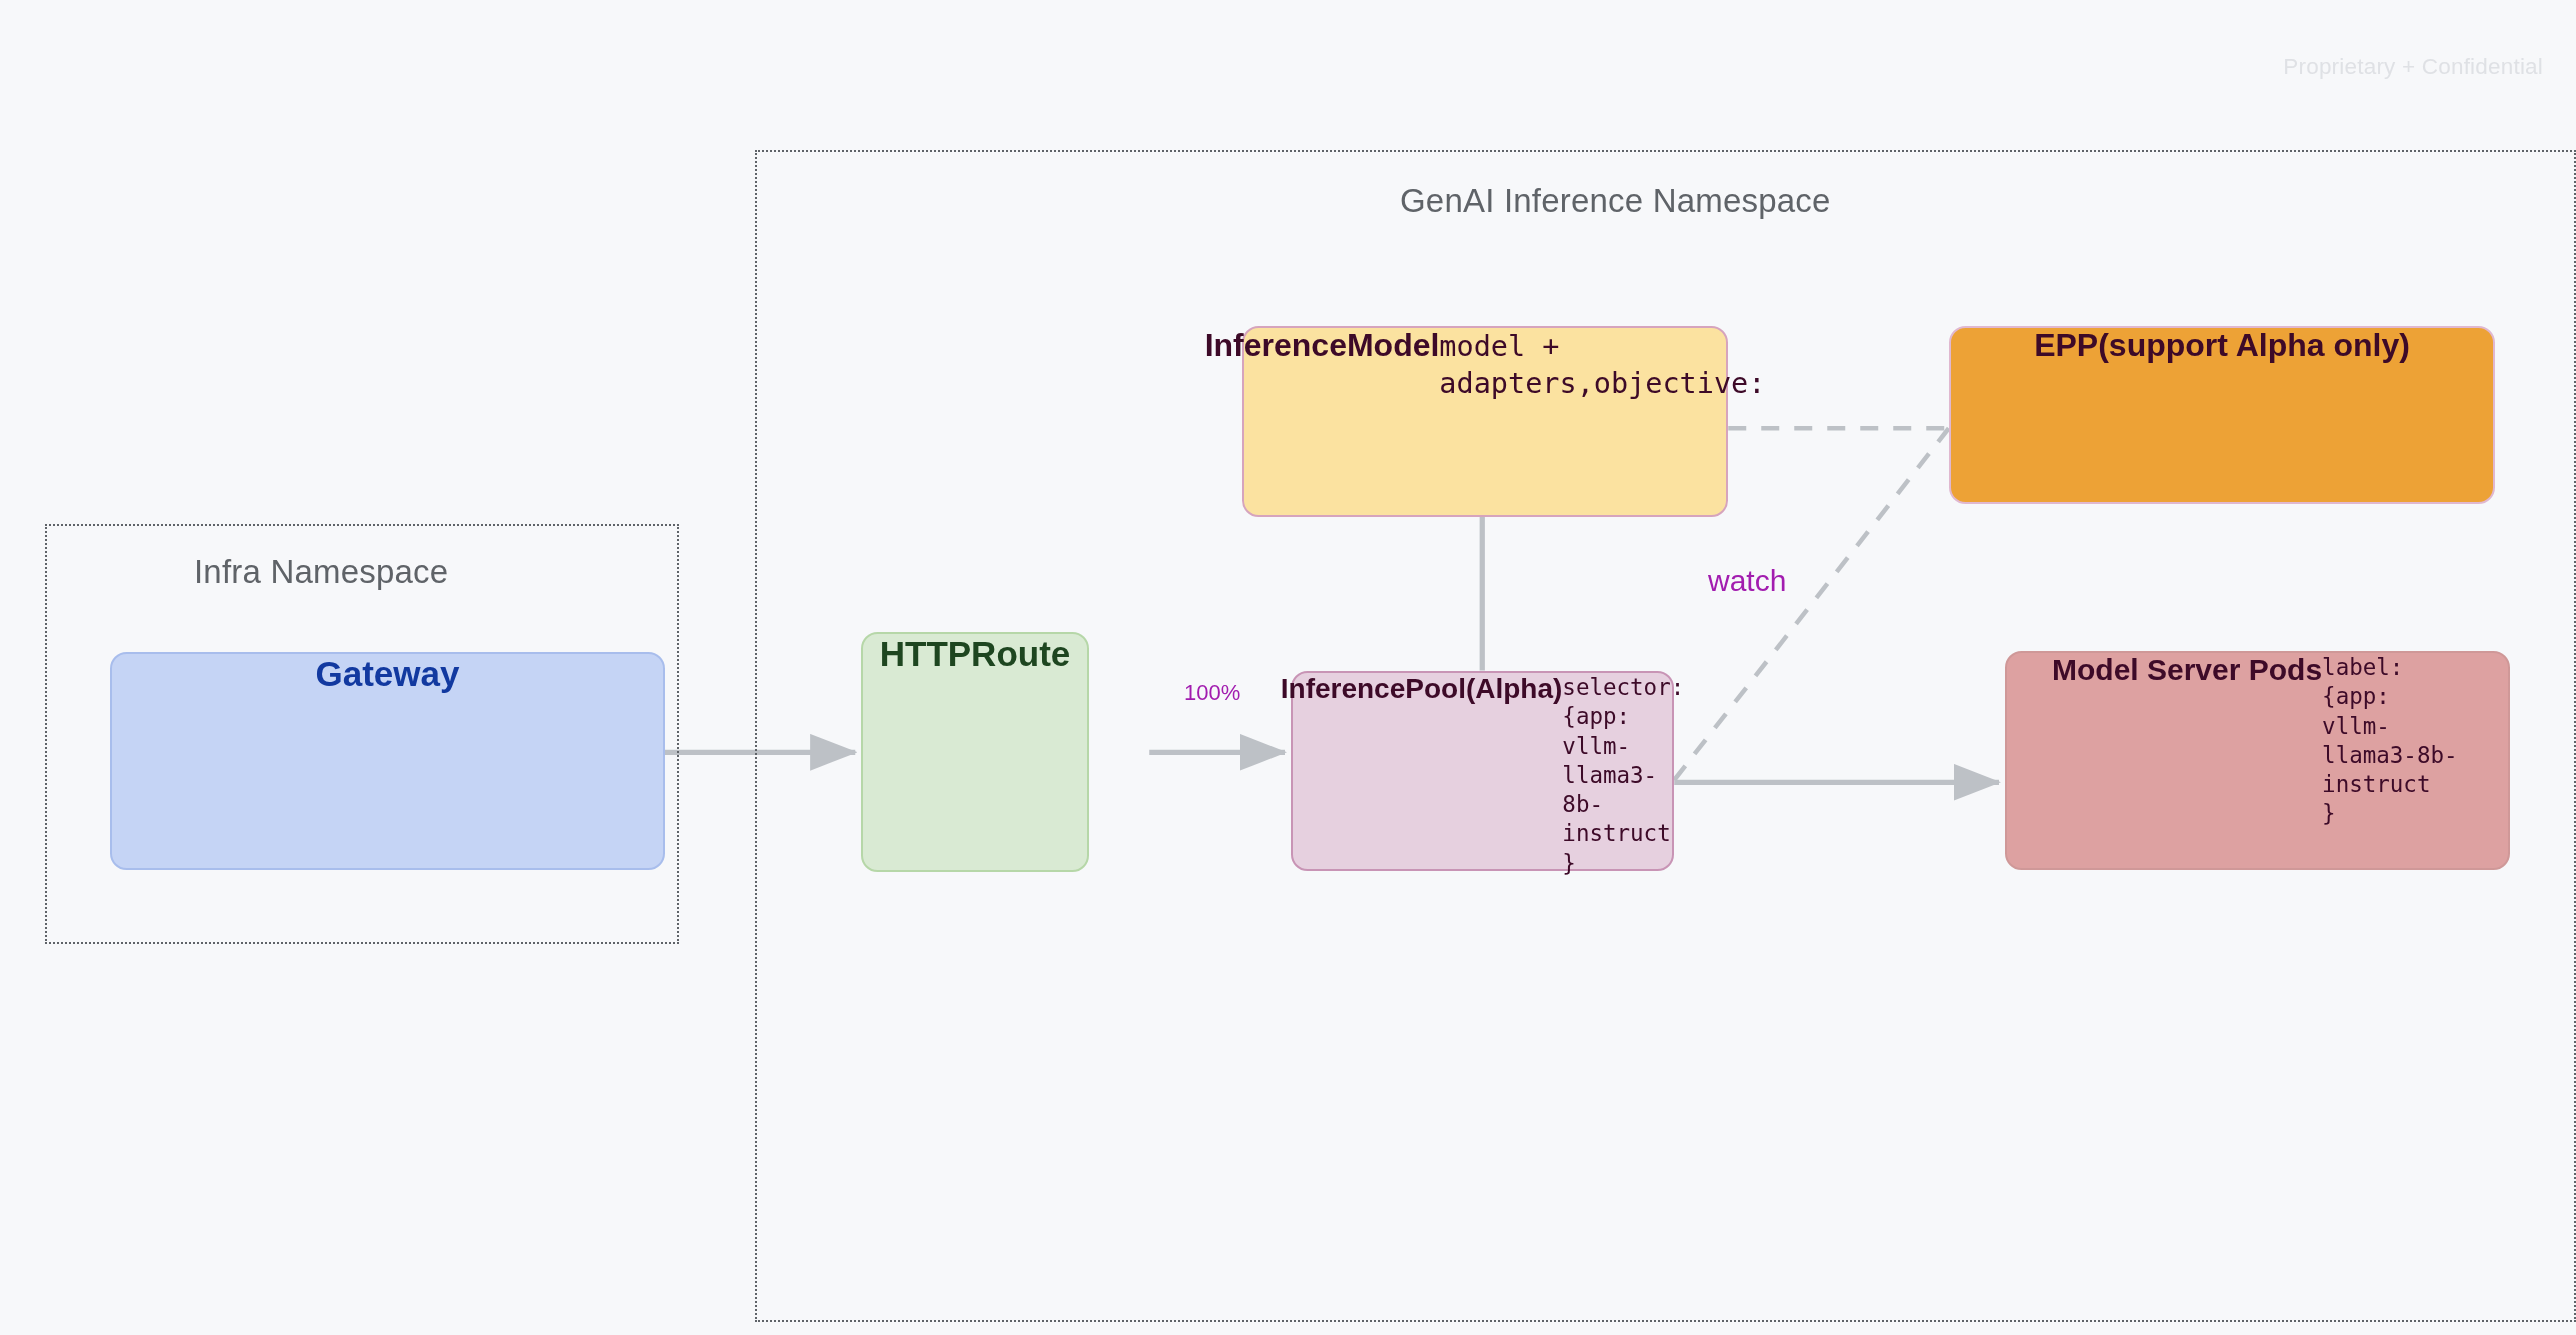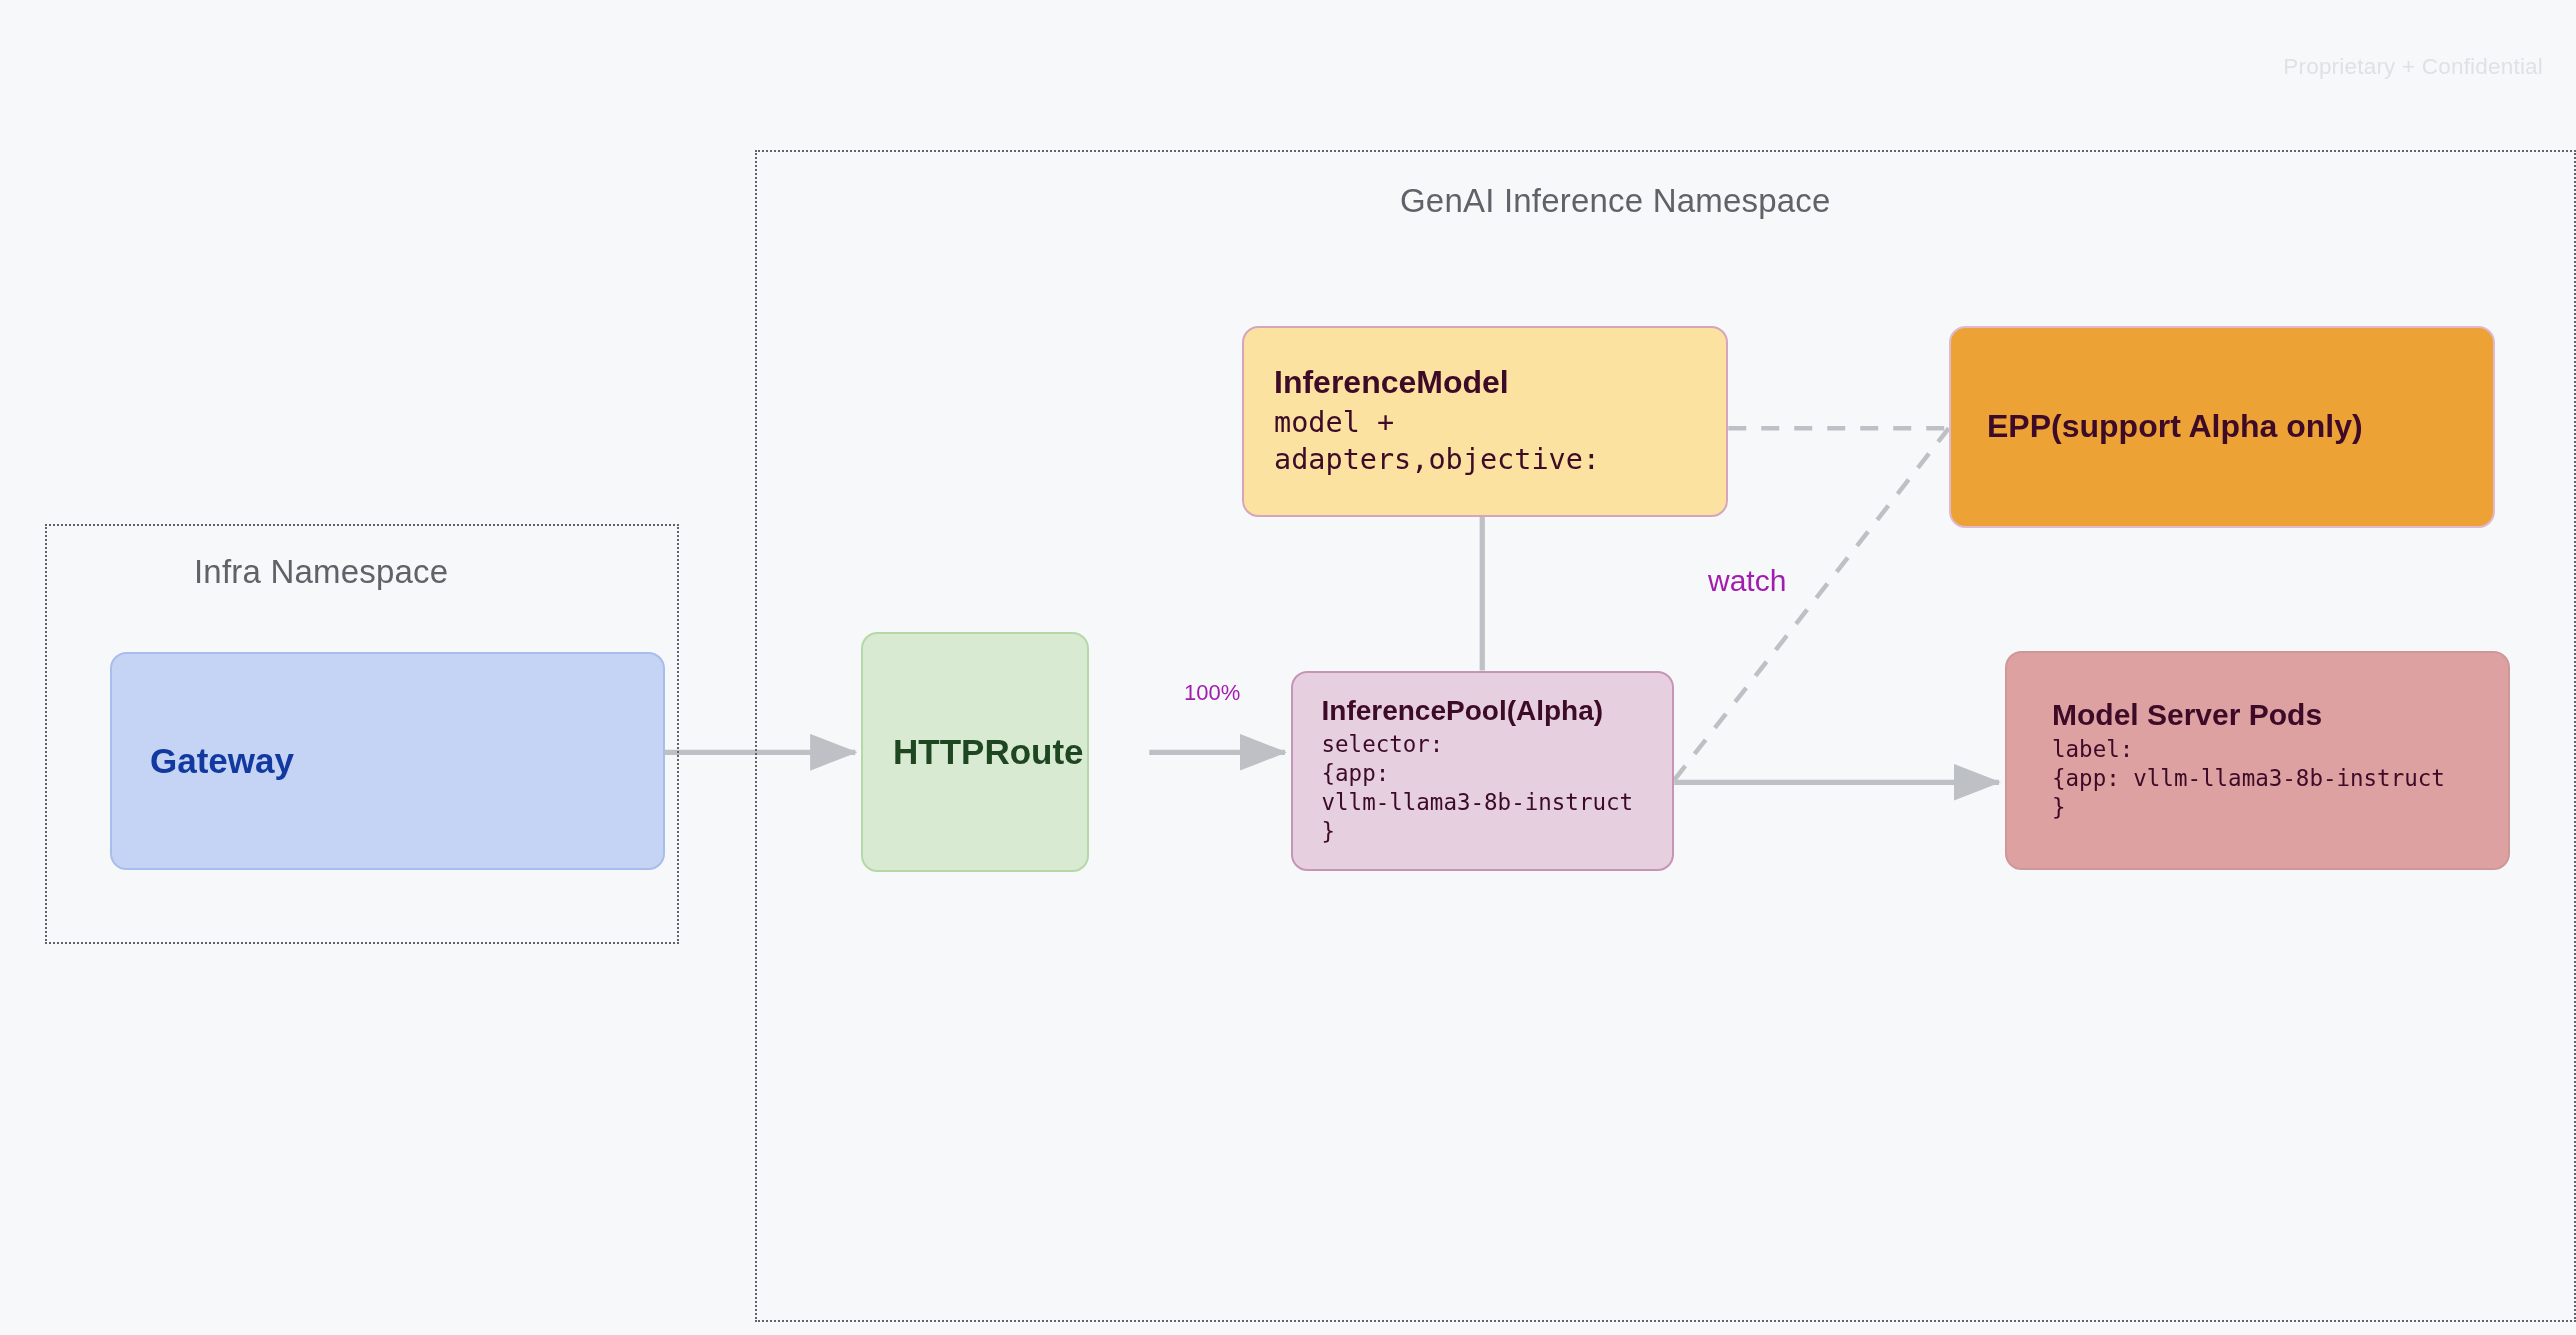--- a/index.html
+++ b/index.html
@@ -51,21 +51,21 @@
     white-space: nowrap;
     letter-spacing: 0.2px;
   }
 
   
   .node {
     position: absolute;
     box-sizing: border-box;
     border-radius: 16.5px;
     display: flex;
-    flex-direction: column;
+    flex-direction: row;
     justify-content: center;
   }
   .node .title {
     font-weight: bold;
     line-height: 1.12;
     white-space: pre;
   }
   .node .sub {
     font-family: "DejaVu Sans Mono", "Liberation Mono", monospace;
     line-height: 1.3;
@@ -95,21 +95,21 @@
     left: 1242px; top: 326px; width: 486px; height: 191px;
     background: #fbe2a0;
     border: 2.3px solid #d6a4bd;
     padding: 0 30px;
   }
   #node-inferencemodel .title { font-size: 32px; color: #3d0a28; margin-bottom: 3px; }
   #node-inferencemodel .sub   { font-size: 28.5px; color: #3d0a28; }
 
   
   #node-epp {
-    left: 1949px; top: 326px; width: 546px; height: 202px;
+    left: 1949px; top: 326px; width: 546px; height: 178px;
     background: #eda236;
     border: 2.3px solid #e0b8d0;
     padding: 0 36px;
   }
   #node-epp .title { font-size: 32px; color: #3d0a28; }
 
   
   #node-inferencepool {
     left: 1291px; top: 671px; width: 383px; height: 200px;
     background: #e6d0df;

